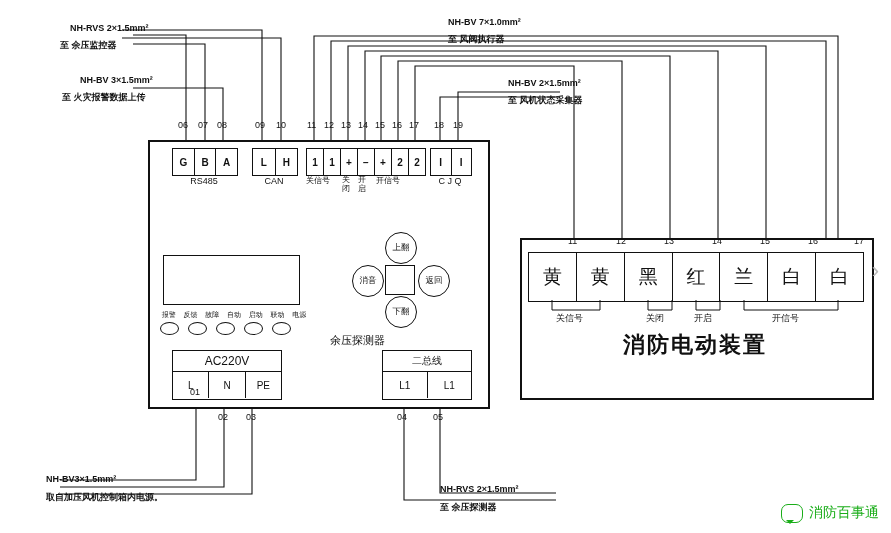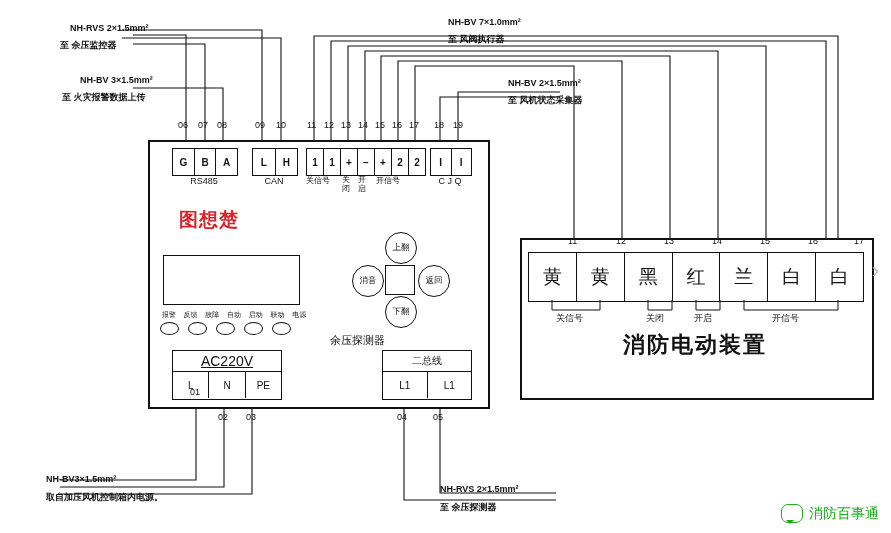--- a/index.html
+++ b/index.html
@@ -60,21 +60,21 @@
 
   
   .dev-box{left:520px;top:238px;width:350px;height:158px;border:2px solid #111;background:#fff;}
   .dev-colors{position:absolute;left:528px;top:252px;width:334px;height:48px;border:1.5px solid #111;display:flex;}
   .dev-colors .c{flex:1;border-right:1px solid #111;display:flex;align-items:center;justify-content:center;font-size:19px;}
   .dev-colors .c:last-child{border-right:none;}
   .dev-title{position:absolute;left:520px;top:330px;width:350px;text-align:center;font-size:22px;font-weight:bold;letter-spacing:2px;}
   .dev-sub{position:absolute;left:520px;top:364px;width:350px;text-align:center;font-size:13px;}
 
   .num-label{font-size:9px;}
-  .wm{position:absolute;right:12px;bottom:10px;display:flex;align-items:center;gap:6px;color:#1aad19;font-size:14px;}
+  .wm{position:absolute;right:12px;bottom:10px;display:flex;gap:6px;color:#1aad19;font-size:14px;}
   .wm .wm-ic{width:20px;height:17px;border:1.6px solid #1aad19;border-radius:7px;position:relative;}
   .wm .wm-ic:after{content:"";position:absolute;left:4px;bottom:-6px;border:4px solid transparent;border-top-color:#1aad19;}
   .arrow-r{position:absolute;right:12px;top:258px;font-size:22px;color:#bbb;}
 </style>
 </head>
 <body>
 
 <div class="stage">
 
   <svg class="wires" viewBox="0 0 891 533">
@@ -174,21 +174,20 @@
     <span class="abs" style="left:52px;top:0px;font-size:8px;width:10px;line-height:9px;">开启</span>
     <span class="abs" style="left:70px;top:0px;font-size:8px;">开信号</span>
   </div>
 
   <div class="abs term-strip" style="left:430px;top:148px;width:40px;height:26px;">
     <div class="cell" style="width:50%">I</div>
     <div class="cell" style="width:50%">I</div>
   </div>
   <div class="abs grp-label" style="left:430px;top:176px;width:40px;">C J Q</div>
 
-  <div class="abs logo">图想楚</div>
 
   <div class="abs lcd"></div>
 
   <div class="abs leds">
     <div class="led-names">
       <span>报警</span>
       <span>反馈</span>
       <span>故障</span>
       <span>自动</span>
       <span>启动</span>
@@ -208,21 +207,21 @@
     <div class="key-circle" style="left:0px;top:33px;width:30px;height:30px;">消音</div>
     <div class="key-circle" style="left:66px;top:33px;width:30px;height:30px;">返回</div>
     <div class="key-circle" style="left:33px;top:0px;width:30px;height:30px;">上翻</div>
     <div class="key-circle" style="left:33px;top:64px;width:30px;height:30px;">下翻</div>
     <div class="key-sq"></div>
   </div>
 
   <div class="abs ctrl-title">余压探测器</div>
 
   <div class="abs ac-box">
-    <div style="height:20px;border-bottom:1.5px solid #111;display:flex;align-items:center;justify-content:center;font-size:14px;text-decoration:underline;">AC220V</div>
+    <div style="height:20px;border-bottom:1.5px solid #111;display:flex;align-items:center;justify-content:center;font-size:12px;">AC220V</div>
     <div style="height:26px;display:flex;">
       <div style="flex:1;border-right:1px solid #111;display:flex;align-items:center;justify-content:center;font-size:10px;">L</div>
       <div style="flex:1;border-right:1px solid #111;display:flex;align-items:center;justify-content:center;font-size:10px;">N</div>
       <div style="flex:1;display:flex;align-items:center;justify-content:center;font-size:10px;">PE</div>
     </div>
   </div>
   <div class="abs num-label" style="left:190px;top:387px;">01</div>
   <div class="abs num-label" style="left:218px;top:412px;">02</div>
   <div class="abs num-label" style="left:246px;top:412px;">03</div>
 

